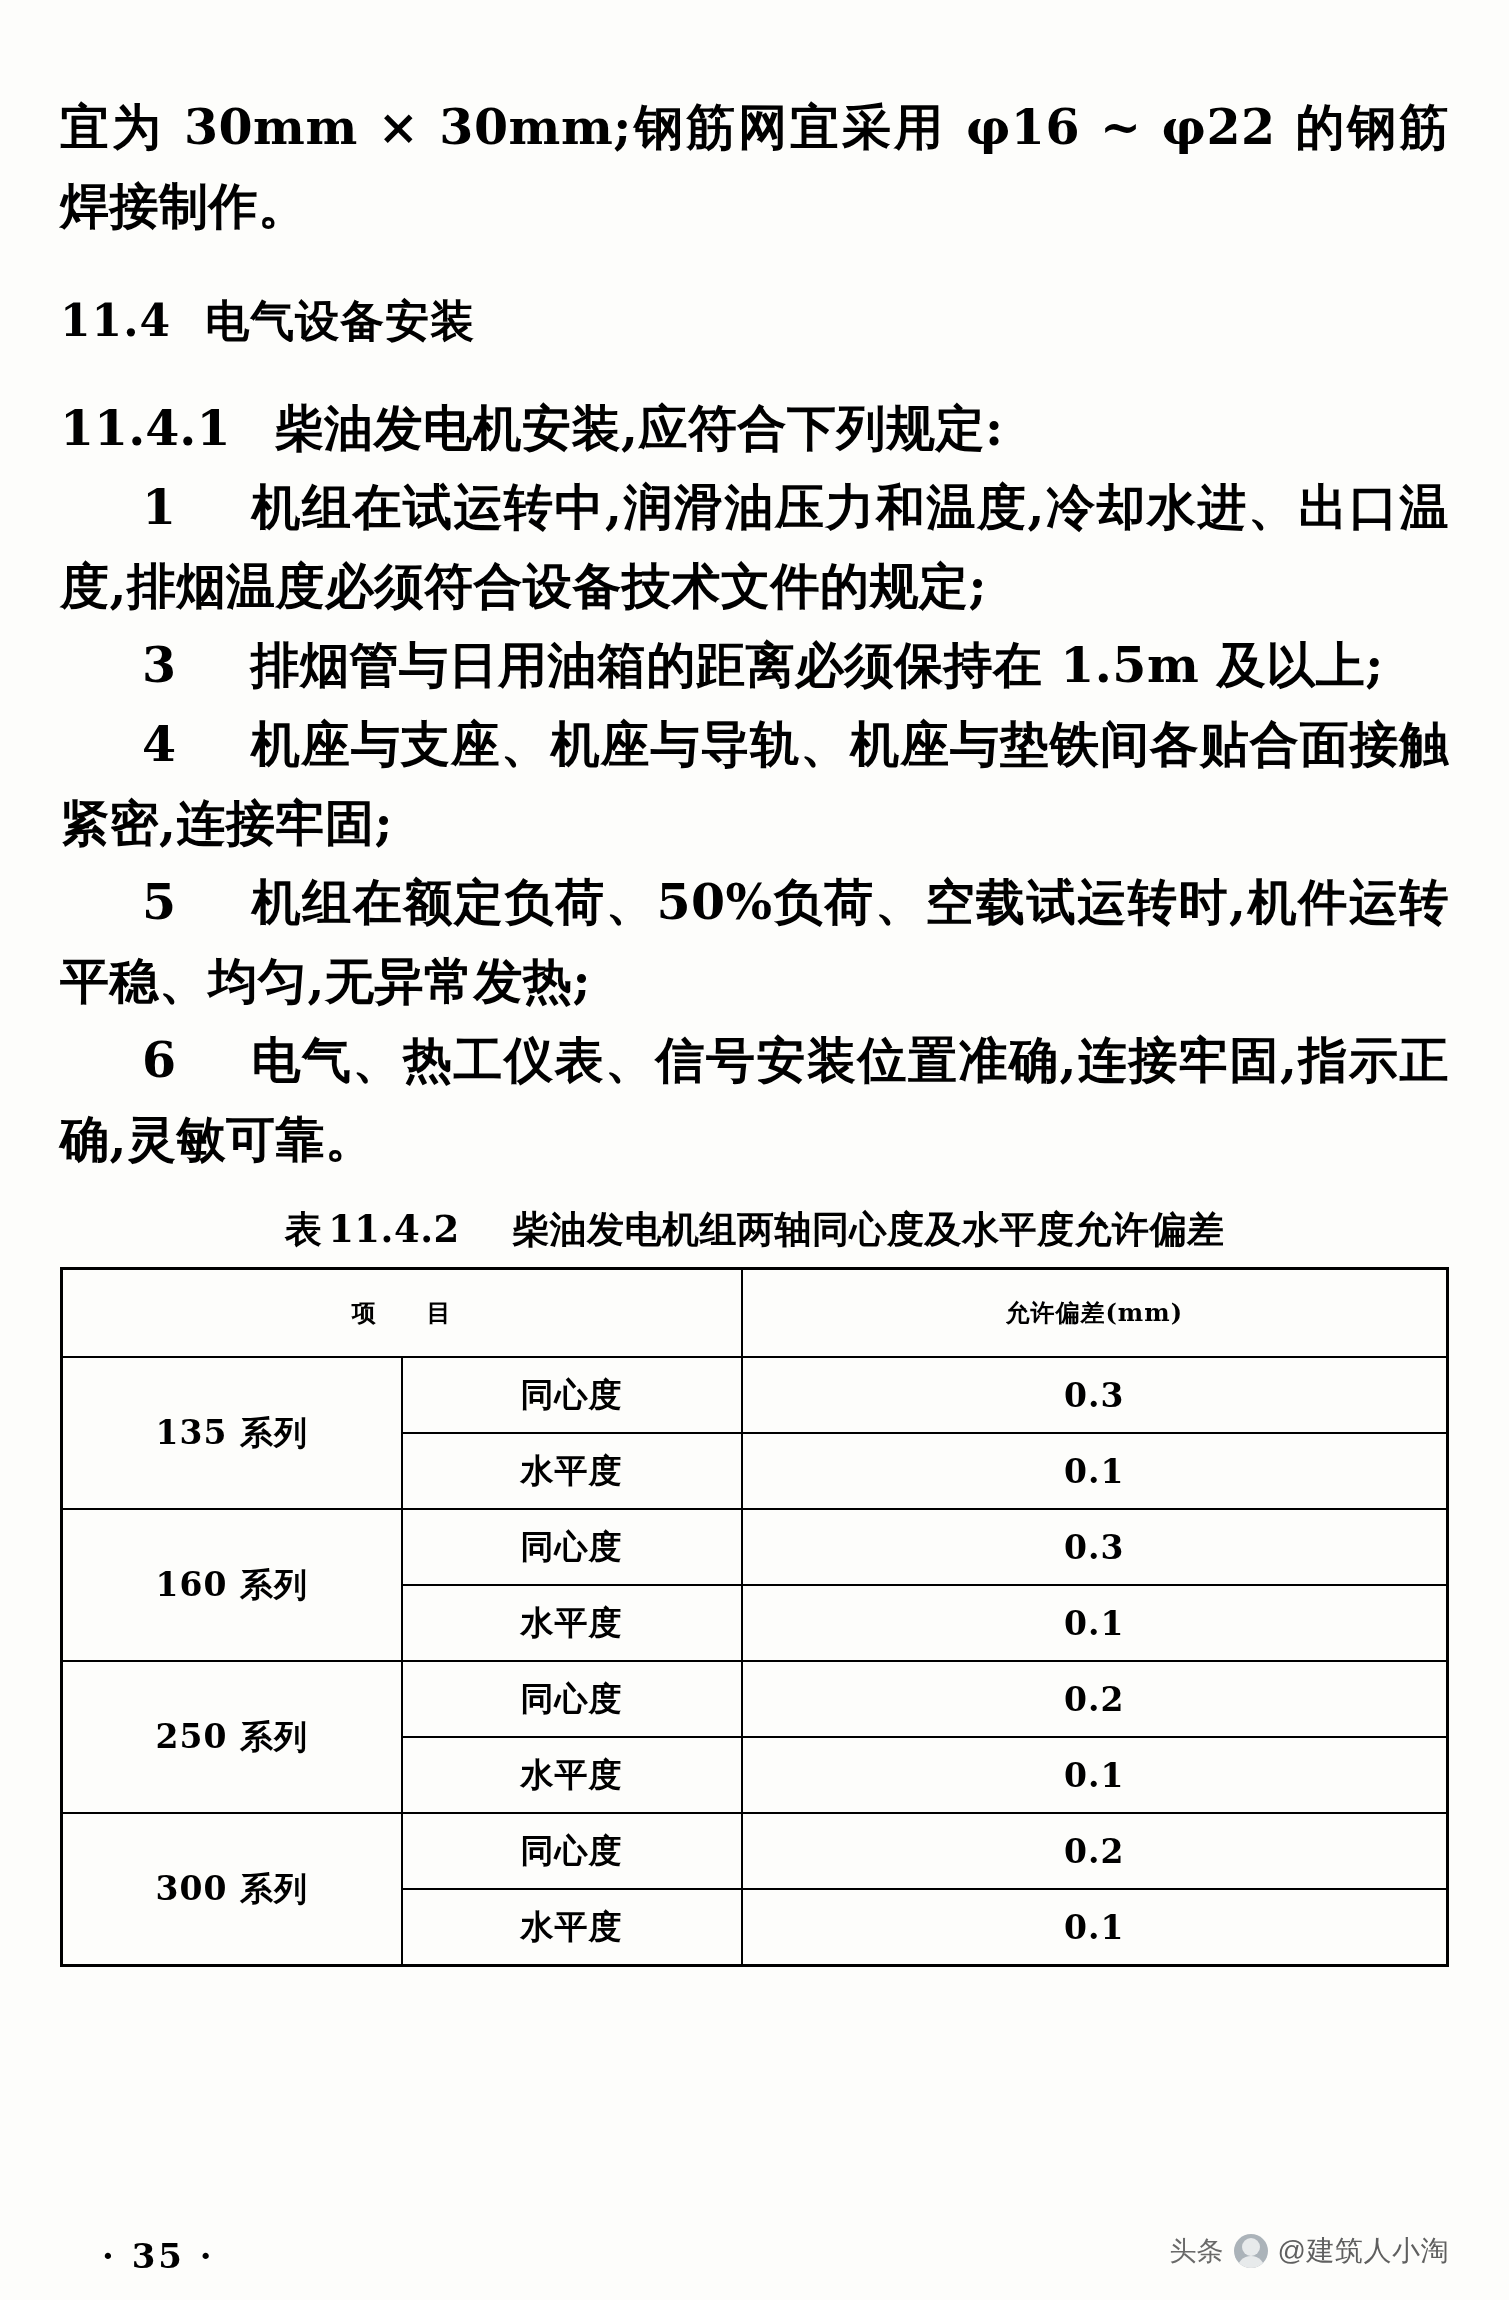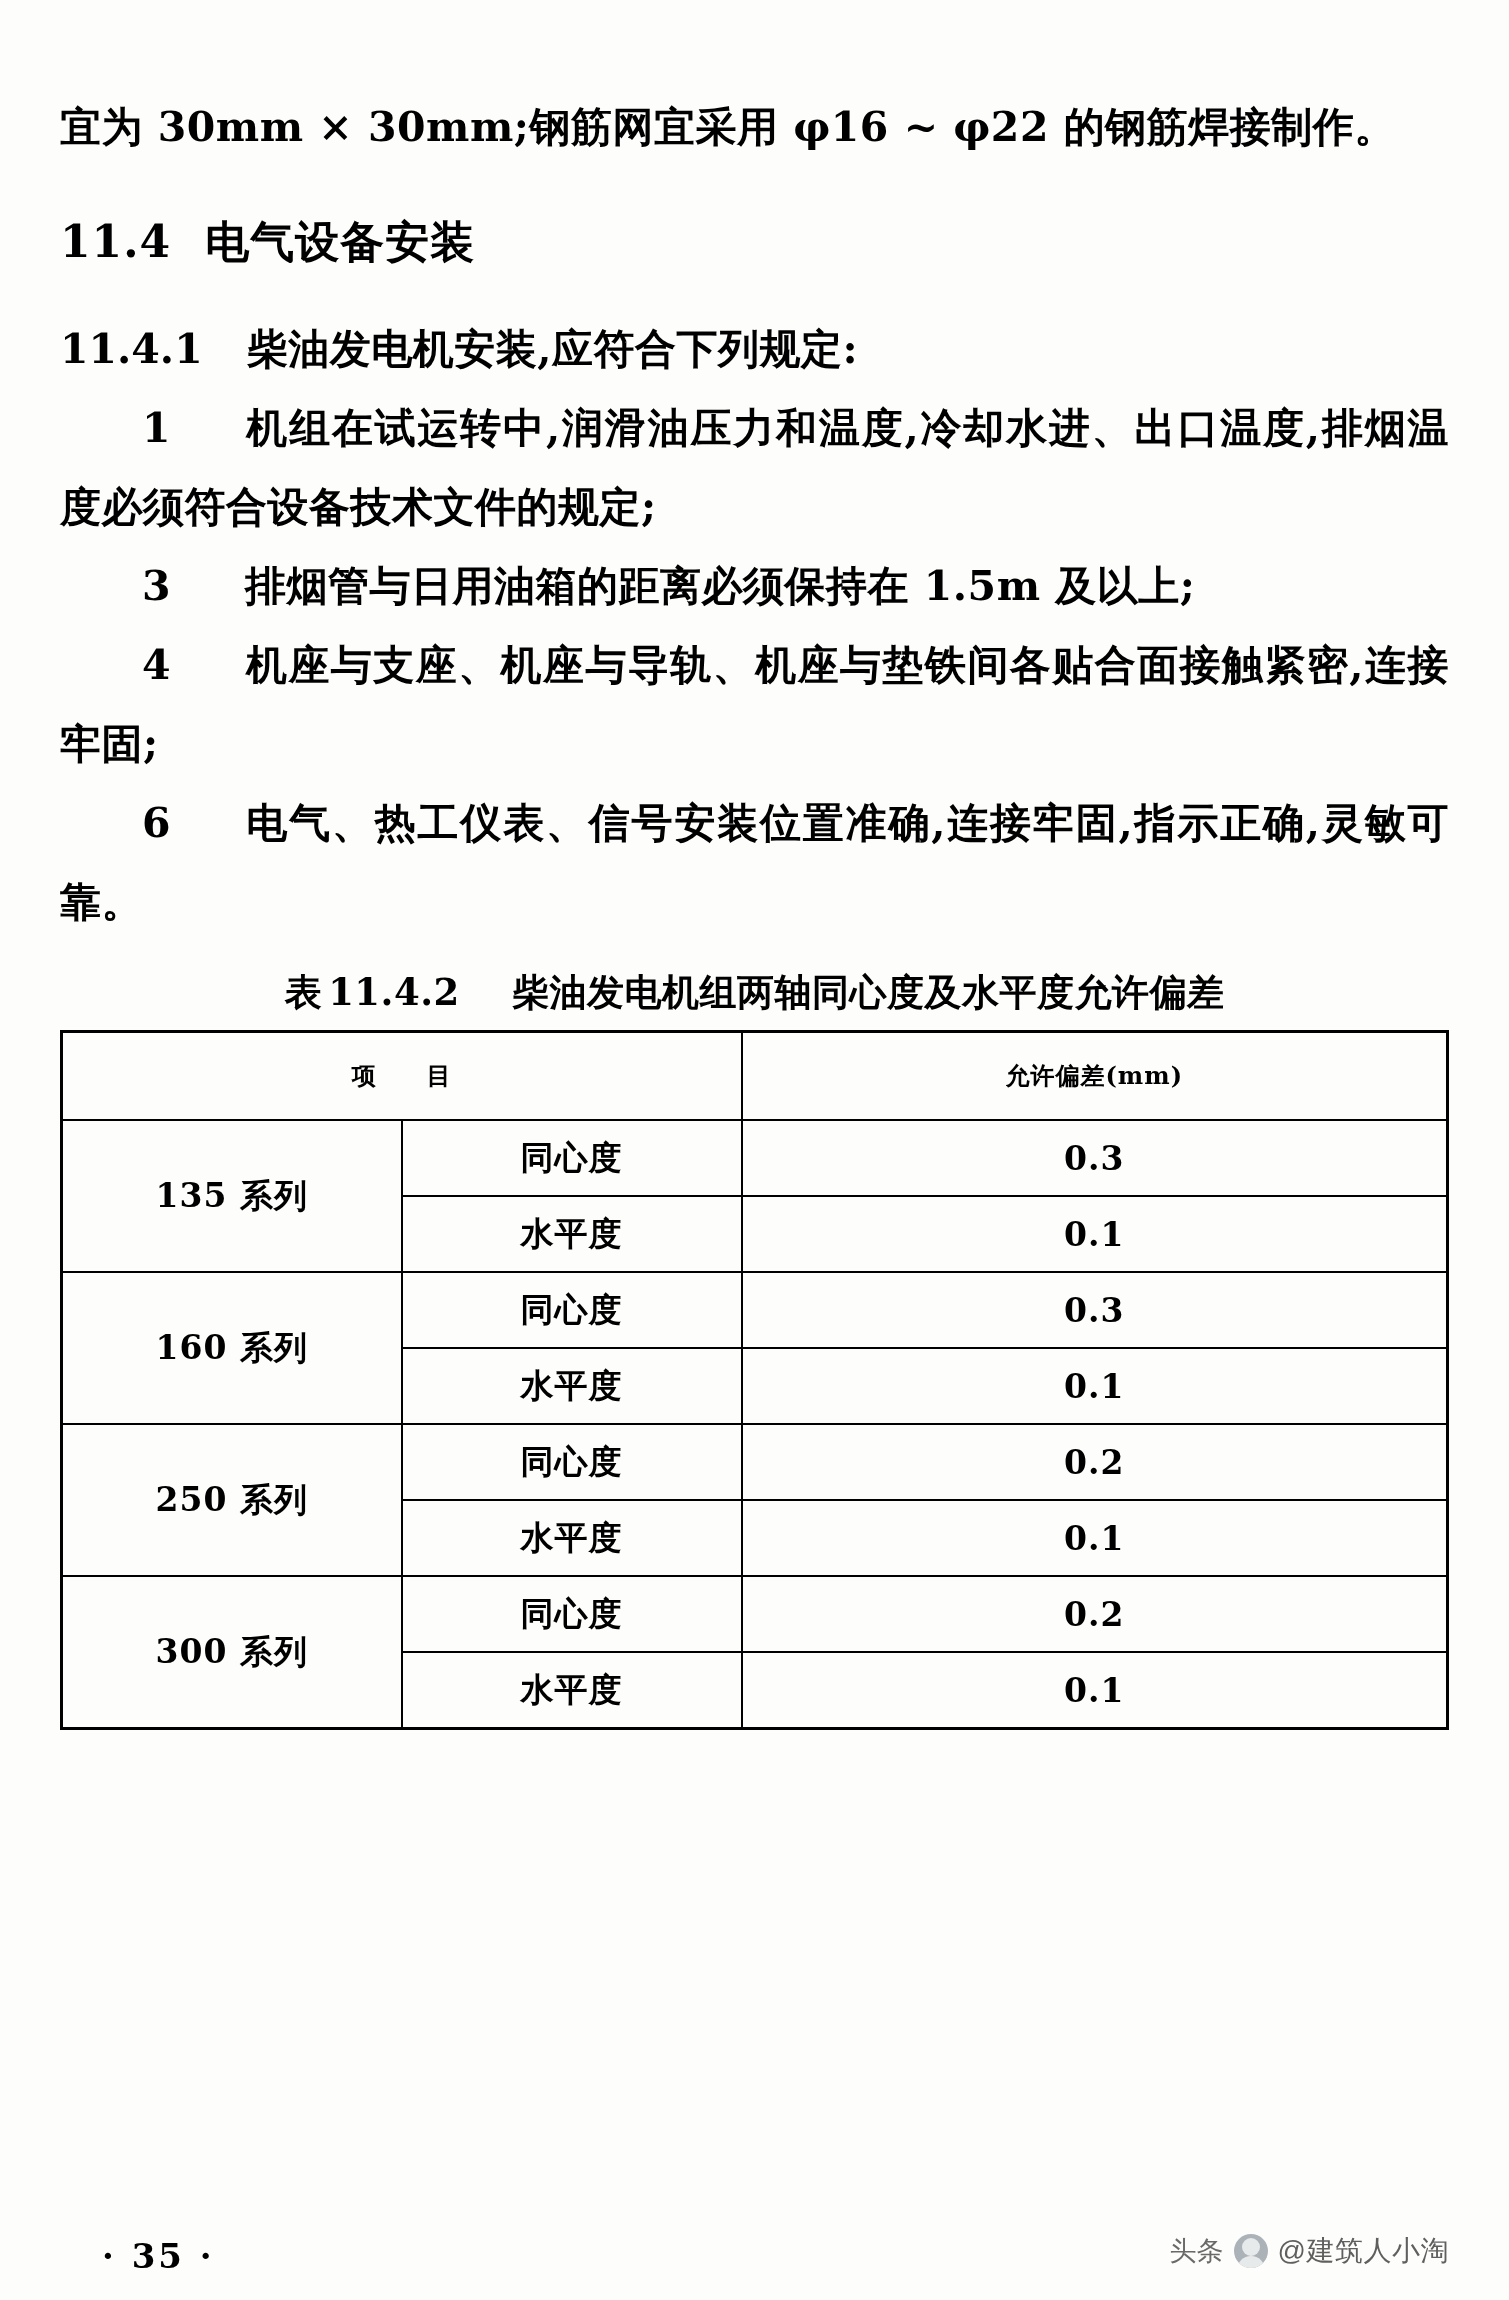--- a/index.html
+++ b/index.html
@@ -22,21 +22,21 @@
     z-index:0;
   }
   .content{
     position:relative;
     z-index:2;
     padding:0 60px;
     box-sizing:border-box;
   }
 
   .para{
-    font-size:41px;
+    font-size:49px;
     line-height:79px;
     letter-spacing:0.5px;
     margin:0;
     font-weight:700;
     text-align:justify;
     text-justify:inter-character;
     white-space:normal;
   }
   .para .num{
     font-family:"DejaVu Serif","Liberation Serif",serif;
@@ -178,20 +178,23 @@
 
 
     <p class="para item">
       <span class="inum">3</span><span class="sp"></span><span>排烟管与日用油箱的距离必须保持在 1.5m 及以上;</span>
     </p>
 
     <p class="para item">
       <span class="inum">4</span><span class="sp"></span><span>机座与支座、机座与导轨、机座与垫铁间各贴合面接触紧密,连接牢固;</span>
     </p>
 
+    <p class="para item">
+      <span class="inum">5</span><span class="sp"></span><span>机组在额定负荷、50%负荷、空载试运转时,机件运转平稳、均匀,无异常发热;</span>
+    </p>
 
     <p class="para item">
       <span class="inum">6</span><span class="sp"></span><span>电气、热工仪表、信号安装位置准确,连接牢固,指示正确,灵敏可靠。</span>
     </p>
 
 
     <div class="tbl-caption">
       <span>表</span><span class="cnum">11.4.2</span><span class="sp"></span><span>柴油发电机组两轴同心度及水平度允许偏差</span>
     </div>
 

